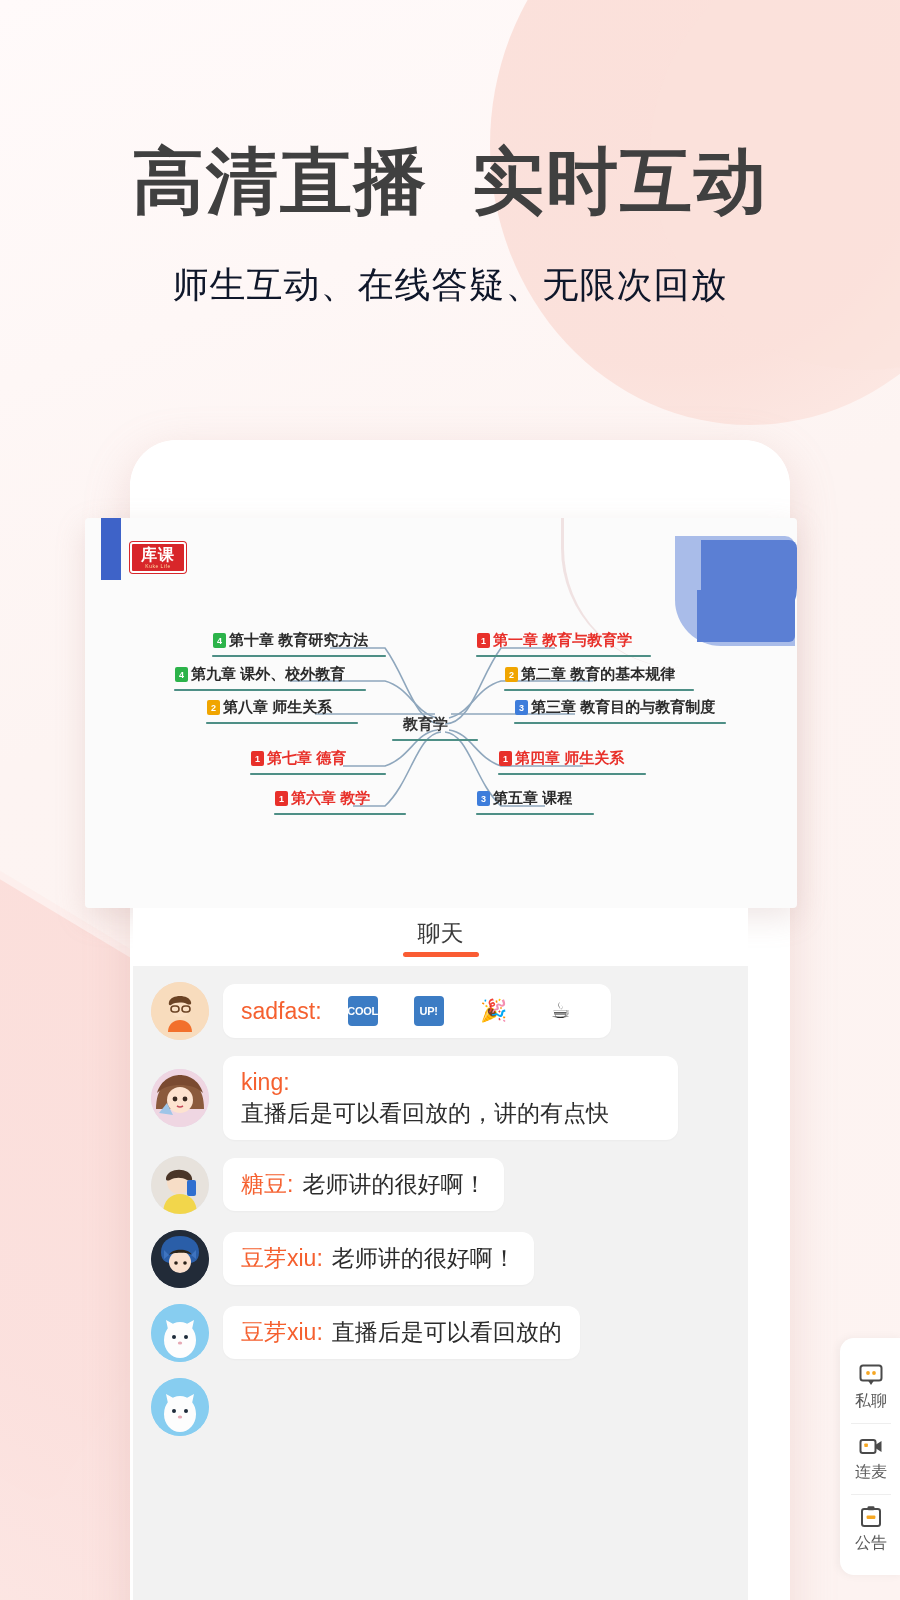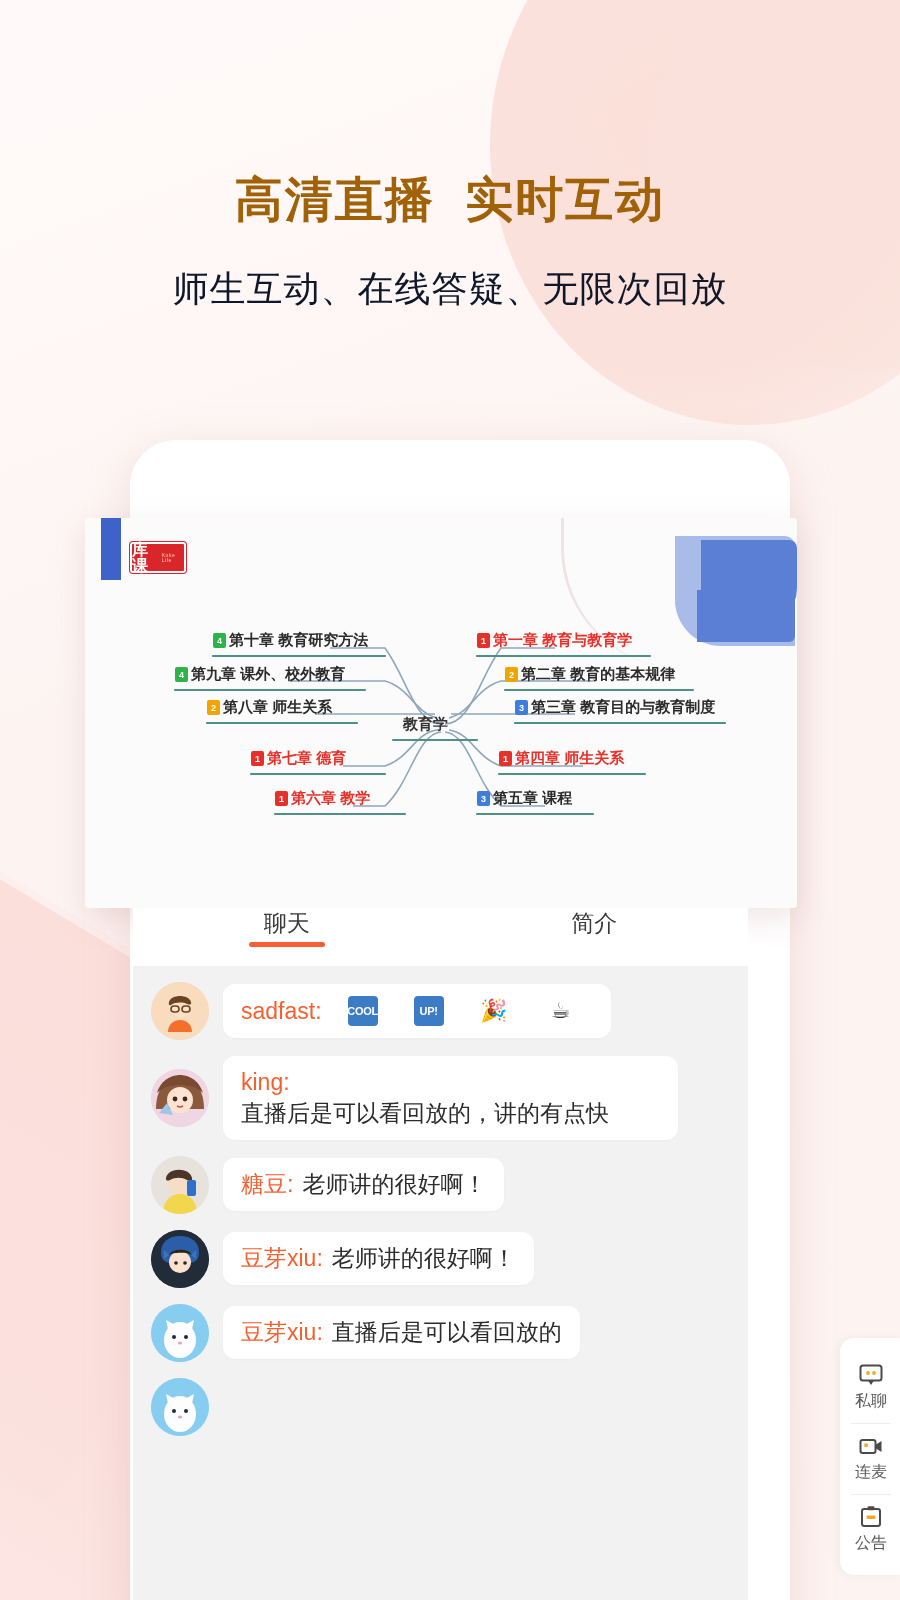--- a/index.html
+++ b/index.html
@@ -32,22 +32,22 @@
     opacity:.85;
   }
   .wedge-bl2{
     position:absolute;left:-300px;bottom:190px;width:520px;height:520px;
     background:#fdeeeb;transform:rotate(31deg);border-radius:20px;opacity:.8;
   }
 
   
   #hero{position:absolute;left:0;right:0;top:140px;text-align:center;}
   #headline{
-    font-size:48px;font-weight:bold;color:#a16207;letter-spacing:2px;
-    line-height:1.15;white-space:pre;margin-top:32px;
+    font-size:72px;font-weight:bold;color:#404040;letter-spacing:2px;
+    line-height:1.15;white-space:pre;
   }
   #subhead{
     margin-top:38px;font-size:36px;color:#0f172a;letter-spacing:1px;
   }
 
   
   #phone{
     position:absolute;left:130px;top:440px;width:660px;height:1200px;
     background:#ffffff;
     border-radius:46px 46px 0 0;
@@ -79,21 +79,21 @@
     background:#5b7fd4;border-radius:0 0 6px 0;
   }
   .slide-swoosh{
     position:absolute;right:96px;top:-40px;width:140px;height:190px;
     border-left:3px solid #f0e2e2;border-radius:0 0 0 120px;
   }
   #logo{
     position:absolute;left:45px;top:24px;width:56px;height:31px;
     background:#d8262a;border:2px solid #ffffff;
     border-radius:3px;
-    display:flex;flex-direction:row;align-items:center;justify-content:center;
+    display:flex;flex-direction:column;align-items:center;justify-content:center;
     box-shadow:0 0 0 1px #d8262a;
   }
   #logo .lg-main{color:#fff;font-size:16px;font-weight:bold;line-height:1;letter-spacing:1px;}
   #logo .lg-sub{color:#ffd9a0;font-size:5px;line-height:1;margin-top:1px;letter-spacing:.5px;}
 
   .mindmap{position:absolute;inset:0;}
   .mm-svg{position:absolute;left:0;top:0;width:712px;height:390px;}
   .node{
     position:absolute;display:flex;align-items:center;gap:3px;
     font-size:15px;font-weight:bold;white-space:nowrap;color:#2b2b2b;
@@ -105,21 +105,21 @@
     flex:none;
   }
   .node.red{color:#e8302a;}
   .center-node{
     position:absolute;font-size:15px;font-weight:bold;color:#333;white-space:nowrap;
   }
 
   
   #tabs{
     position:absolute;left:133px;top:908px;width:615px;height:58px;
-    background:#fff;display:flex;align-items:flex-start;
+    background:#fff;display:flex;align-items:center;
     box-shadow:0 1px 0 rgba(0,0,0,.03);
   }
   .tab{
     flex:1;text-align:center;font-size:23px;color:#3a3a3a;
     padding-bottom:8px;position:relative;
   }
   .tab .underline{
     position:absolute;left:50%;transform:translateX(-50%);bottom:0;
     width:76px;height:5px;background:#fa5c33;border-radius:3px;display:none;
   }
@@ -279,24 +279,20 @@
         </div>
       </div>
   </div>
 </div>
 
 <div id="tabs">
   <div class="tab active">
     <span>聊天</span>
     <span class="underline"></span>
   </div>
-  <div class="tab">
-    <span>简介</span>
-    
-  </div>
 </div>
 
 <div id="chat">
     <div class="msg">
       <div class="avatar av-a"><svg viewBox="0 0 58 58">
           <circle cx="29" cy="29" r="29" fill="#f8dcbd"></circle>
           <path d="M17 50c0-8 6-12 12-12s12 4 12 12z" fill="#f2702c"></path>
           <circle cx="29" cy="24" r="11" fill="#fbe0c4"></circle>
           <path d="M18 20c2-8 20-8 22 0 1 3-2 3-4 2-4-2-12-2-16 1-2 1-2.6-1-2-3z" fill="#6b4324"></path>
           <rect x="20" y="24" width="8" height="6" rx="3" fill="none" stroke="#6b4324" stroke-width="1.6"></rect>

